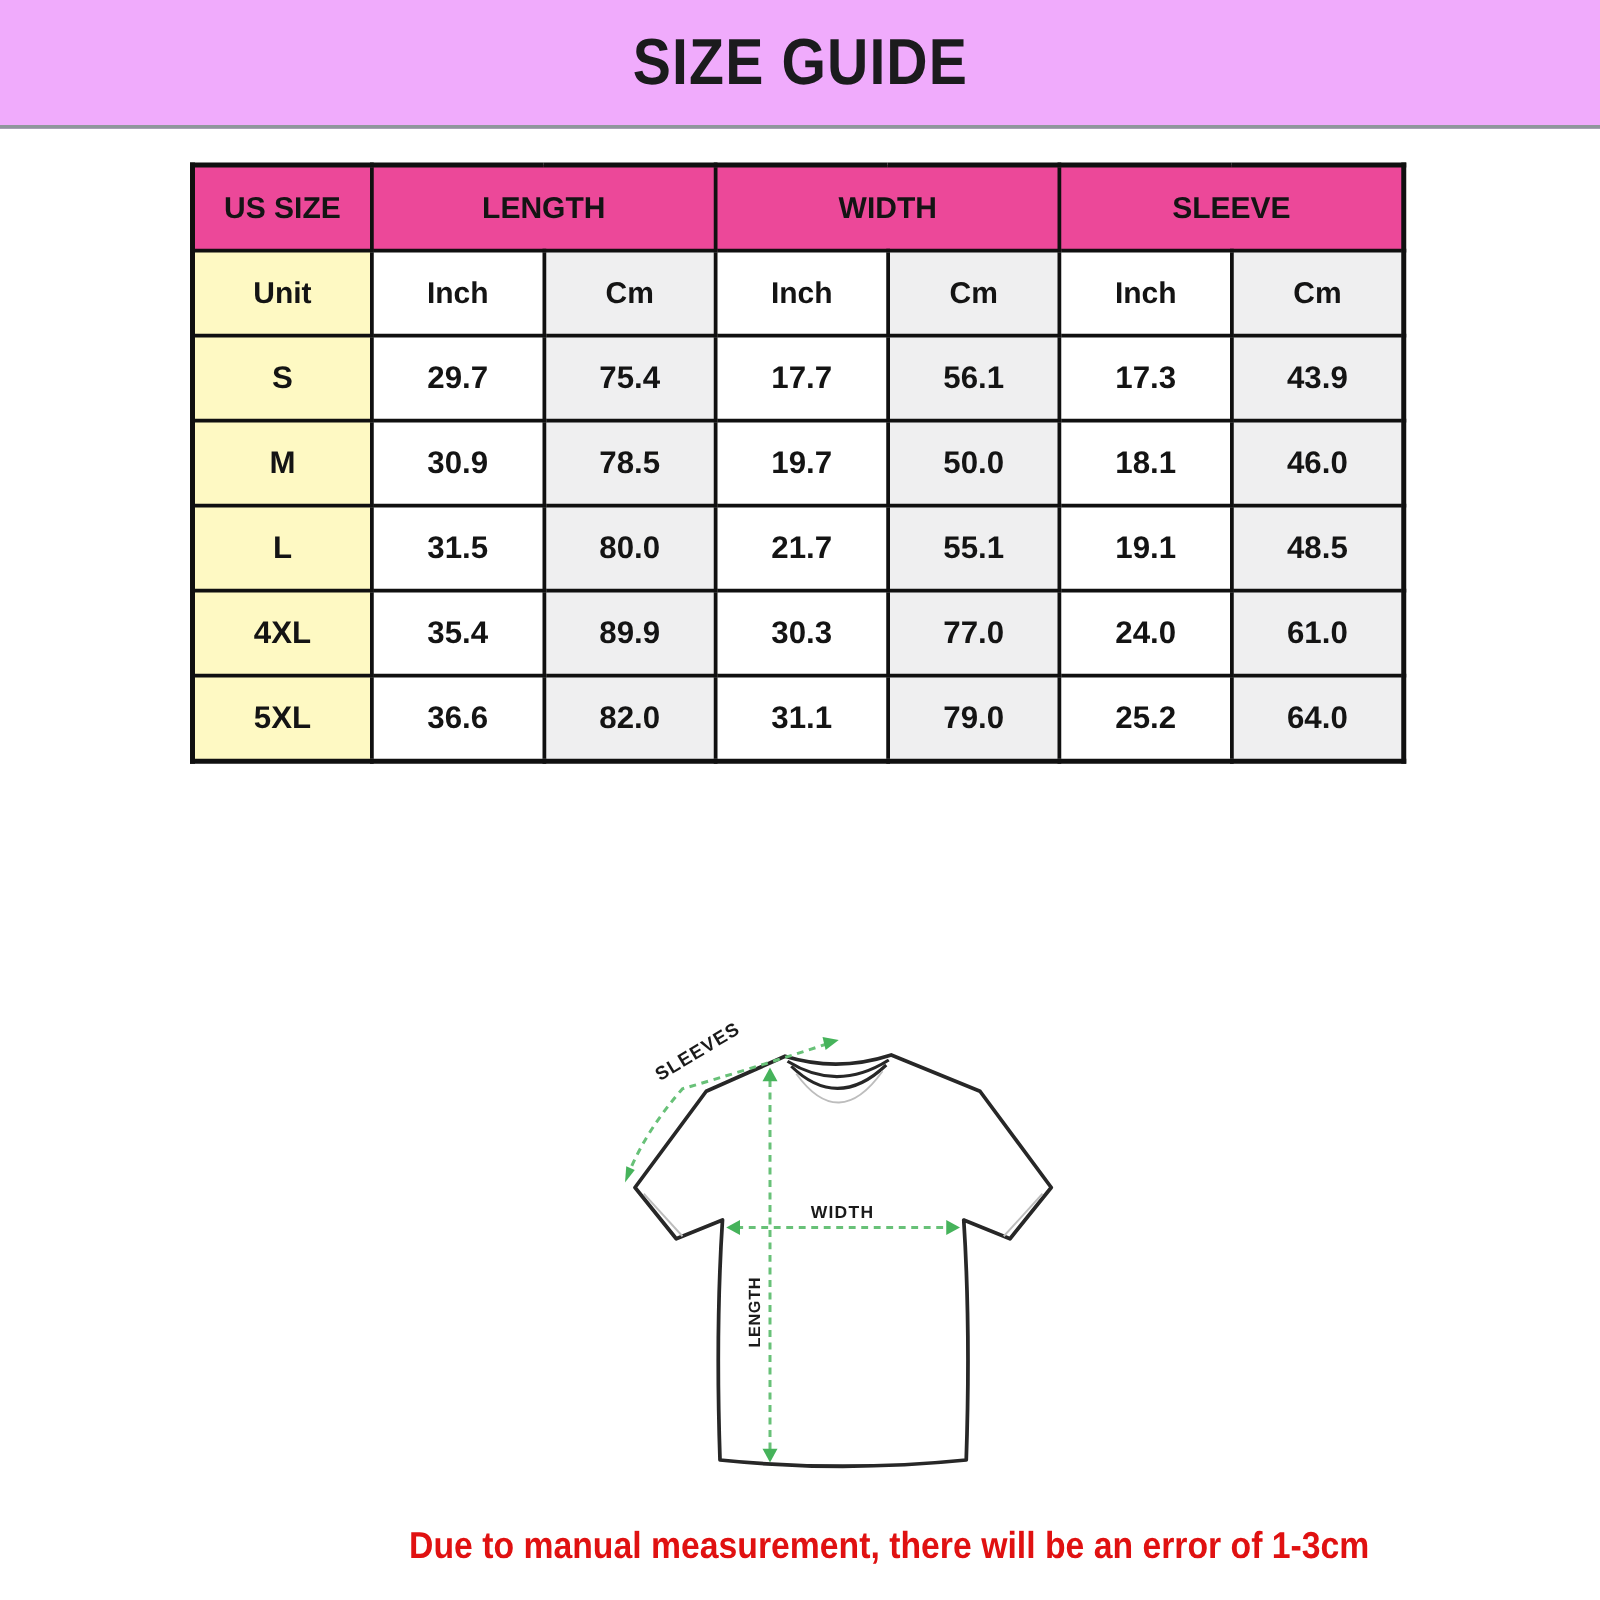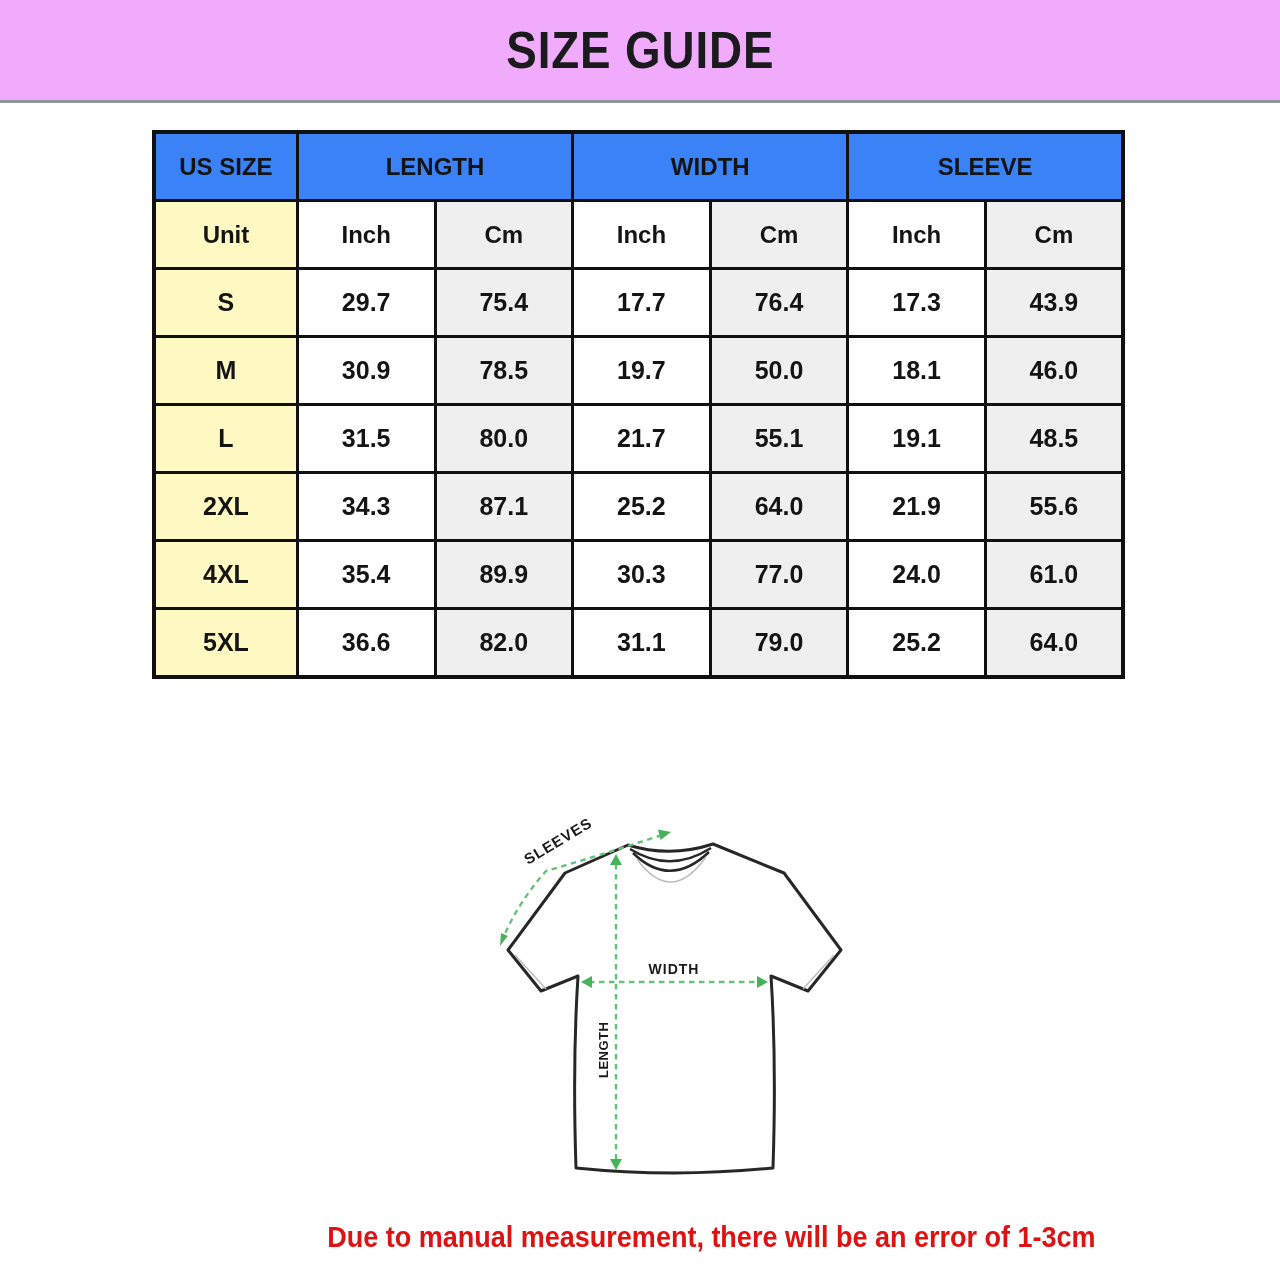--- a/index.html
+++ b/index.html
@@ -22,21 +22,21 @@
   table.size{
     width:100%;border-collapse:collapse;table-layout:fixed;
     border:4px solid #101010;
   }
   table.size th,table.size td{
     border:3px solid #101010;text-align:center;vertical-align:middle;
     height:65px;padding:0;font-weight:bold;color:#141414;
   }
   table.size th{font-size:24px;}
   table.size td{font-size:25px;}
-  .gh{background:#3b82f6;}
+  .gh{background:#ec4899;}
   .c0{background:#fef9c3;}
   .c1{background:#ffffff;}
   .c2{background:#efeff0;}
   .c3{background:#ffffff;}
   .c4{background:#efeff0;}
   .c5{background:#ffffff;}
   .c6{background:#efeff0;}
   
   .diagram{position:absolute;left:458px;top:808px;width:420px;height:425px;}
   .diagram svg{display:block;}
@@ -80,50 +80,41 @@
         <th class="c3">Inch</th>
         <th class="c4">Cm</th>
         <th class="c5">Inch</th>
         <th class="c6">Cm</th>
       </tr>
       <tr>
         <td class="c0">S</td>
         <td class="c1">29.7</td>
         <td class="c2">75.4</td>
         <td class="c3">17.7</td>
-        <td class="c4">76.4</td>
+        <td class="c4">56.1</td>
         <td class="c5">17.3</td>
         <td class="c6">43.9</td>
       </tr>
       <tr>
         <td class="c0">M</td>
         <td class="c1">30.9</td>
         <td class="c2">78.5</td>
         <td class="c3">19.7</td>
         <td class="c4">50.0</td>
         <td class="c5">18.1</td>
         <td class="c6">46.0</td>
       </tr>
       <tr>
         <td class="c0">L</td>
         <td class="c1">31.5</td>
         <td class="c2">80.0</td>
         <td class="c3">21.7</td>
         <td class="c4">55.1</td>
         <td class="c5">19.1</td>
         <td class="c6">48.5</td>
-      </tr>
-      <tr>
-        <td class="c0">2XL</td>
-        <td class="c1">34.3</td>
-        <td class="c2">87.1</td>
-        <td class="c3">25.2</td>
-        <td class="c4">64.0</td>
-        <td class="c5">21.9</td>
-        <td class="c6">55.6</td>
       </tr>
       <tr>
         <td class="c0">4XL</td>
         <td class="c1">35.4</td>
         <td class="c2">89.9</td>
         <td class="c3">30.3</td>
         <td class="c4">77.0</td>
         <td class="c5">24.0</td>
         <td class="c6">61.0</td>
       </tr>

